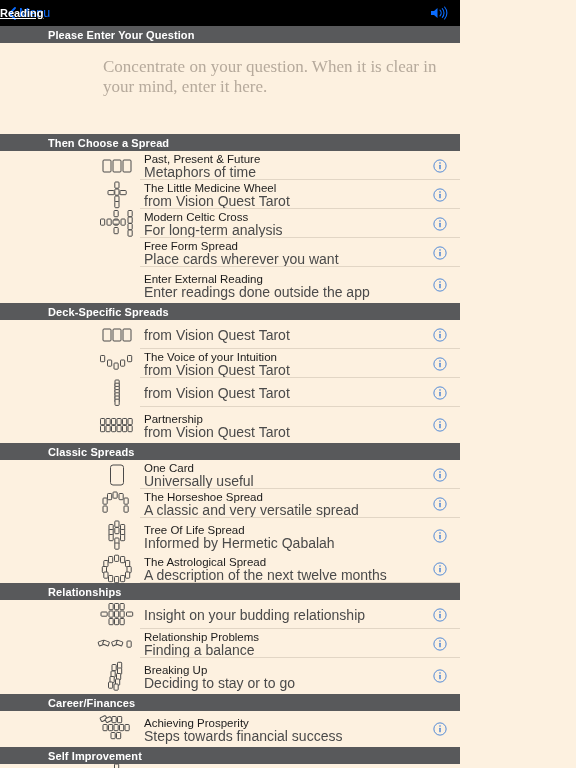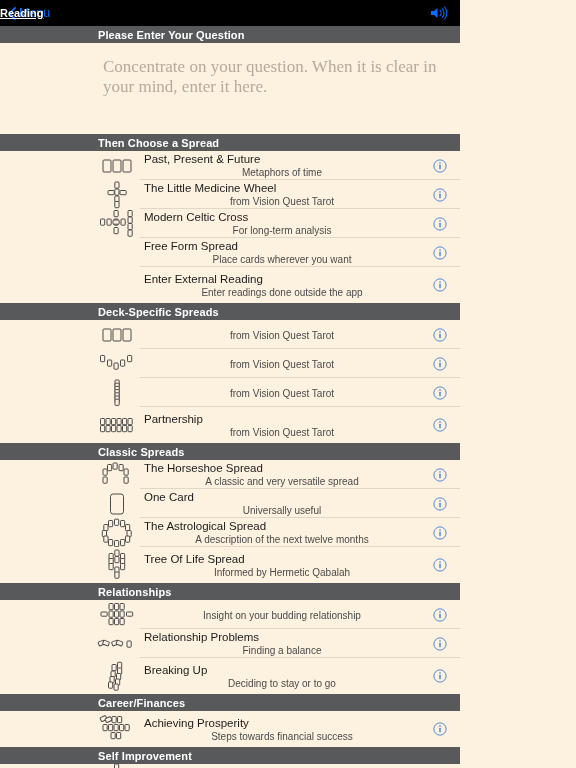--- a/index.html
+++ b/index.html
@@ -30,21 +30,21 @@
   }
   .nav-speaker {
     position: absolute; right: 10px; top: 50%; transform: translateY(-50%);
     cursor: pointer; line-height: 0;
   }
 
   
   .sec-hdr {
     background: #58595b; height: 17px;
     display: flex; align-items: center;
-    padding-left: 98px;
+    padding-left: 48px;
     color: #ffffff; font-size: 11px; font-weight: bold;
     letter-spacing: .1px;
   }
 
   
   .question-area {
     height: 91px; background: #fdf1e0; position: relative;
   }
   .question-placeholder {
     position: absolute; left: 103px; top: 14px;
@@ -60,21 +60,21 @@
   }
   .row.tall { height: 36px; }
   .row-icon {
     width: 46px; min-width: 46px; height: 100%;
     display: flex; align-items: center; justify-content: center;
     margin-left: 94px;
   }
   .row-icon svg { display: block; overflow: visible; }
   .row-text { flex: 1; padding-left: 4px; }
   .row-title { font-size: 11.5px; color: #1b1b1b; line-height: 13px; }
-  .row-sub { font-size: 10px; color: #4a4a4a; line-height: 11px; margin-top: 1px; text-align: center; }
+  .row-sub { font-size: 14px; color: #4a4a4a; line-height: 11px; margin-top: 1px; }
   .row-info {
     width: 40px; min-width: 40px;
     display: flex; align-items: center; justify-content: center;
     cursor: pointer;
   }
   .sep {
     position: absolute; left: 140px; right: 0; bottom: 0;
     height: 1px; background: #e2d6c5;
   }
 
@@ -244,20 +244,21 @@
           <div class="row-icon">
             <svg width="34" height="18" viewBox="0 0 34 18">
               <rect x="0.5" y="0.5" width="4.2" height="6.2" rx="0.8" fill="#fdf1e0" stroke="#4a4a4a" stroke-width="1"></rect>
               <rect x="7.5" y="5" width="4.2" height="6.2" rx="0.8" fill="#fdf1e0" stroke="#4a4a4a" stroke-width="1"></rect>
               <rect x="14" y="8" width="4.2" height="6.2" rx="0.8" fill="#fdf1e0" stroke="#4a4a4a" stroke-width="1"></rect>
               <rect x="20.5" y="5" width="4.2" height="6.2" rx="0.8" fill="#fdf1e0" stroke="#4a4a4a" stroke-width="1"></rect>
               <rect x="27.5" y="0.5" width="4.2" height="6.2" rx="0.8" fill="#fdf1e0" stroke="#4a4a4a" stroke-width="1"></rect>
             </svg>
           </div>
           <div class="row-text">
+            <div class="row-title">The Voice of your Intuition</div>
             <div class="row-sub">from Vision Quest Tarot</div>
           </div>
           <div class="row-info">
             <svg class="info-ico" viewBox="0 0 16 16">
               <circle cx="8" cy="8" r="7" fill="none" stroke="#3a7bd5" stroke-width="1"></circle>
               <circle cx="8" cy="4.6" r="0.95" fill="#3a7bd5"></circle>
               <rect x="7.25" y="6.6" width="1.5" height="5.2" rx="0.6" fill="#3a7bd5"></rect>
             </svg>
           </div>
           <div class="sep"></div>
@@ -313,20 +314,39 @@
               <circle cx="8" cy="4.6" r="0.95" fill="#3a7bd5"></circle>
               <rect x="7.25" y="6.6" width="1.5" height="5.2" rx="0.6" fill="#3a7bd5"></rect>
             </svg>
           </div>
         </div>
       </div>
       <div class="sec-hdr">Classic Spreads</div>
       <div class="rows">
         <div class="row">
           <div class="row-icon">
+            <svg width="16" height="22" viewBox="0 0 16 22">
+              <rect x="1.5" y="1" width="13" height="20" rx="2.5" fill="#fdf1e0" stroke="#4a4a4a" stroke-width="1"></rect>
+            </svg>
+          </div>
+          <div class="row-text">
+            <div class="row-title">One Card</div>
+            <div class="row-sub">Universally useful</div>
+          </div>
+          <div class="row-info">
+            <svg class="info-ico" viewBox="0 0 16 16">
+              <circle cx="8" cy="8" r="7" fill="none" stroke="#3a7bd5" stroke-width="1"></circle>
+              <circle cx="8" cy="4.6" r="0.95" fill="#3a7bd5"></circle>
+              <rect x="7.25" y="6.6" width="1.5" height="5.2" rx="0.6" fill="#3a7bd5"></rect>
+            </svg>
+          </div>
+          <div class="sep"></div>
+        </div>
+        <div class="row">
+          <div class="row-icon">
             <svg width="30" height="24" viewBox="0 0 30 24">
               <rect x="11" y="0" width="4.2" height="6.2" rx="0.8" fill="#fdf1e0" stroke="#4a4a4a" stroke-width="1"></rect>
               <rect x="5.5" y="1.5" width="4.2" height="6.2" rx="0.8" fill="#fdf1e0" stroke="#4a4a4a" stroke-width="1"></rect>
               <rect x="17" y="1.5" width="4.2" height="6.2" rx="0.8" fill="#fdf1e0" stroke="#4a4a4a" stroke-width="1"></rect>
               <rect x="1" y="6" width="4.2" height="6.2" rx="0.8" fill="#fdf1e0" stroke="#4a4a4a" stroke-width="1"></rect>
               <rect x="22" y="6" width="4.2" height="6.2" rx="0.8" fill="#fdf1e0" stroke="#4a4a4a" stroke-width="1"></rect>
               <rect x="1" y="14" width="4.2" height="6.2" rx="0.8" fill="#fdf1e0" stroke="#4a4a4a" stroke-width="1"></rect>
               <rect x="22" y="14" width="4.2" height="6.2" rx="0.8" fill="#fdf1e0" stroke="#4a4a4a" stroke-width="1"></rect>
             </svg>
           </div>
@@ -336,38 +356,46 @@
           </div>
           <div class="row-info">
             <svg class="info-ico" viewBox="0 0 16 16">
               <circle cx="8" cy="8" r="7" fill="none" stroke="#3a7bd5" stroke-width="1"></circle>
               <circle cx="8" cy="4.6" r="0.95" fill="#3a7bd5"></circle>
               <rect x="7.25" y="6.6" width="1.5" height="5.2" rx="0.6" fill="#3a7bd5"></rect>
             </svg>
           </div>
           <div class="sep"></div>
         </div>
-        <div class="row">
-          <div class="row-icon">
-            <svg width="16" height="22" viewBox="0 0 16 22">
-              <rect x="1.5" y="1" width="13" height="20" rx="2.5" fill="#fdf1e0" stroke="#4a4a4a" stroke-width="1"></rect>
-            </svg>
-          </div>
-          <div class="row-text">
-            <div class="row-title">One Card</div>
-            <div class="row-sub">Universally useful</div>
-          </div>
-          <div class="row-info">
-            <svg class="info-ico" viewBox="0 0 16 16">
-              <circle cx="8" cy="8" r="7" fill="none" stroke="#3a7bd5" stroke-width="1"></circle>
-              <circle cx="8" cy="4.6" r="0.95" fill="#3a7bd5"></circle>
-              <rect x="7.25" y="6.6" width="1.5" height="5.2" rx="0.6" fill="#3a7bd5"></rect>
-            </svg>
-          </div>
-          <div class="sep"></div>
+        <div class="row tall">
+          <div class="row-icon">
+            <svg width="22" height="30" viewBox="0 0 22 30">
+              <rect x="8.8" y="0" width="4.2" height="6.2" rx="0.8" fill="#fdf1e0" stroke="#4a4a4a" stroke-width="1"></rect>
+              <rect x="3" y="3.5" width="4.2" height="6.2" rx="0.8" fill="#fdf1e0" stroke="#4a4a4a" stroke-width="1"></rect>
+              <rect x="14.5" y="3.5" width="4.2" height="6.2" rx="0.8" fill="#fdf1e0" stroke="#4a4a4a" stroke-width="1"></rect>
+              <rect x="3" y="8.5" width="4.2" height="6.2" rx="0.8" fill="#fdf1e0" stroke="#4a4a4a" stroke-width="1"></rect>
+              <rect x="14.5" y="8.5" width="4.2" height="6.2" rx="0.8" fill="#fdf1e0" stroke="#4a4a4a" stroke-width="1"></rect>
+              <rect x="8.8" y="6.5" width="4.2" height="6.2" rx="0.8" fill="#fdf1e0" stroke="#4a4a4a" stroke-width="1"></rect>
+              <rect x="3" y="13.5" width="4.2" height="6.2" rx="0.8" fill="#fdf1e0" stroke="#4a4a4a" stroke-width="1"></rect>
+              <rect x="14.5" y="13.5" width="4.2" height="6.2" rx="0.8" fill="#fdf1e0" stroke="#4a4a4a" stroke-width="1"></rect>
+              <rect x="8.8" y="17" width="4.2" height="6.2" rx="0.8" fill="#fdf1e0" stroke="#4a4a4a" stroke-width="1"></rect>
+              <rect x="8.8" y="22" width="4.2" height="6.2" rx="0.8" fill="#fdf1e0" stroke="#4a4a4a" stroke-width="1"></rect>
+            </svg>
+          </div>
+          <div class="row-text">
+            <div class="row-title">Tree Of Life Spread</div>
+            <div class="row-sub">Informed by Hermetic Qabalah</div>
+          </div>
+          <div class="row-info">
+            <svg class="info-ico" viewBox="0 0 16 16">
+              <circle cx="8" cy="8" r="7" fill="none" stroke="#3a7bd5" stroke-width="1"></circle>
+              <circle cx="8" cy="4.6" r="0.95" fill="#3a7bd5"></circle>
+              <rect x="7.25" y="6.6" width="1.5" height="5.2" rx="0.6" fill="#3a7bd5"></rect>
+            </svg>
+          </div>
         </div>
         <div class="row">
           <div class="row-icon">
             <svg width="30" height="28" viewBox="0 0 30 28">
               <rect x="12.5" y="0.2" width="4.2" height="6.2" rx="0.8" fill="#fdf1e0" stroke="#4a4a4a" stroke-width="1"></rect>
               <rect x="6.5" y="1.5" width="4.2" height="6.2" rx="0.8" fill="#fdf1e0" stroke="#4a4a4a" stroke-width="1"></rect>
               <rect x="18.5" y="1.5" width="4.2" height="6.2" rx="0.8" fill="#fdf1e0" stroke="#4a4a4a" stroke-width="1"></rect>
               <rect x="1.8" y="5.5" width="4.2" height="6.2" rx="0.8" fill="#fdf1e0" stroke="#4a4a4a" stroke-width="1"></rect>
               <rect x="23.5" y="5.5" width="4.2" height="6.2" rx="0.8" fill="#fdf1e0" stroke="#4a4a4a" stroke-width="1"></rect>
               <rect x="0.3" y="11.5" width="4.2" height="6.2" rx="0.8" fill="#fdf1e0" stroke="#4a4a4a" stroke-width="1"></rect>
@@ -384,47 +412,20 @@
             <div class="row-sub">A description of the next twelve months</div>
           </div>
           <div class="row-info">
             <svg class="info-ico" viewBox="0 0 16 16">
               <circle cx="8" cy="8" r="7" fill="none" stroke="#3a7bd5" stroke-width="1"></circle>
               <circle cx="8" cy="4.6" r="0.95" fill="#3a7bd5"></circle>
               <rect x="7.25" y="6.6" width="1.5" height="5.2" rx="0.6" fill="#3a7bd5"></rect>
             </svg>
           </div>
           <div class="sep"></div>
-        </div>
-        <div class="row tall">
-          <div class="row-icon">
-            <svg width="22" height="30" viewBox="0 0 22 30">
-              <rect x="8.8" y="0" width="4.2" height="6.2" rx="0.8" fill="#fdf1e0" stroke="#4a4a4a" stroke-width="1"></rect>
-              <rect x="3" y="3.5" width="4.2" height="6.2" rx="0.8" fill="#fdf1e0" stroke="#4a4a4a" stroke-width="1"></rect>
-              <rect x="14.5" y="3.5" width="4.2" height="6.2" rx="0.8" fill="#fdf1e0" stroke="#4a4a4a" stroke-width="1"></rect>
-              <rect x="3" y="8.5" width="4.2" height="6.2" rx="0.8" fill="#fdf1e0" stroke="#4a4a4a" stroke-width="1"></rect>
-              <rect x="14.5" y="8.5" width="4.2" height="6.2" rx="0.8" fill="#fdf1e0" stroke="#4a4a4a" stroke-width="1"></rect>
-              <rect x="8.8" y="6.5" width="4.2" height="6.2" rx="0.8" fill="#fdf1e0" stroke="#4a4a4a" stroke-width="1"></rect>
-              <rect x="3" y="13.5" width="4.2" height="6.2" rx="0.8" fill="#fdf1e0" stroke="#4a4a4a" stroke-width="1"></rect>
-              <rect x="14.5" y="13.5" width="4.2" height="6.2" rx="0.8" fill="#fdf1e0" stroke="#4a4a4a" stroke-width="1"></rect>
-              <rect x="8.8" y="17" width="4.2" height="6.2" rx="0.8" fill="#fdf1e0" stroke="#4a4a4a" stroke-width="1"></rect>
-              <rect x="8.8" y="22" width="4.2" height="6.2" rx="0.8" fill="#fdf1e0" stroke="#4a4a4a" stroke-width="1"></rect>
-            </svg>
-          </div>
-          <div class="row-text">
-            <div class="row-title">Tree Of Life Spread</div>
-            <div class="row-sub">Informed by Hermetic Qabalah</div>
-          </div>
-          <div class="row-info">
-            <svg class="info-ico" viewBox="0 0 16 16">
-              <circle cx="8" cy="8" r="7" fill="none" stroke="#3a7bd5" stroke-width="1"></circle>
-              <circle cx="8" cy="4.6" r="0.95" fill="#3a7bd5"></circle>
-              <rect x="7.25" y="6.6" width="1.5" height="5.2" rx="0.6" fill="#3a7bd5"></rect>
-            </svg>
-          </div>
         </div>
       </div>
       <div class="sec-hdr">Relationships</div>
       <div class="rows">
         <div class="row">
           <div class="row-icon">
             <svg width="34" height="24" viewBox="0 0 34 24">
               <rect x="9" y="0.5" width="4.2" height="6.2" rx="0.8" fill="#fdf1e0" stroke="#4a4a4a" stroke-width="1"></rect>
               <rect x="14.5" y="0.5" width="4.2" height="6.2" rx="0.8" fill="#fdf1e0" stroke="#4a4a4a" stroke-width="1"></rect>
               <rect x="20" y="0.5" width="4.2" height="6.2" rx="0.8" fill="#fdf1e0" stroke="#4a4a4a" stroke-width="1"></rect>

